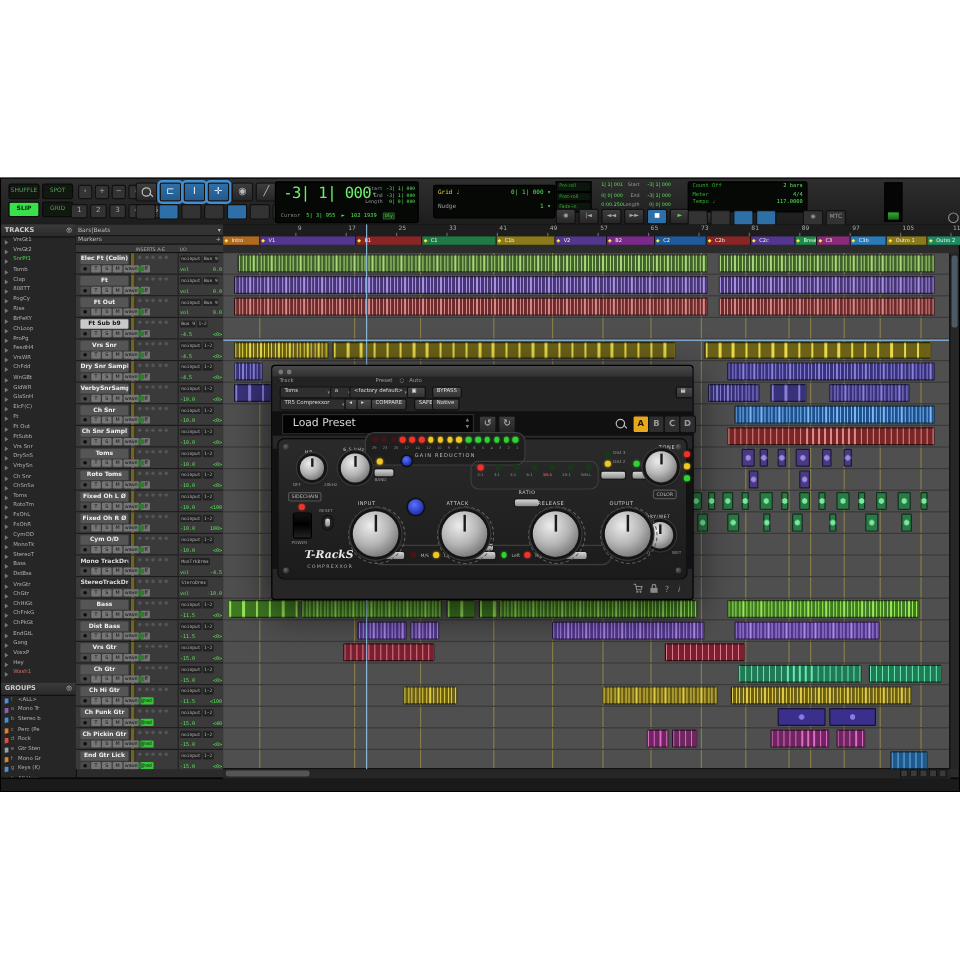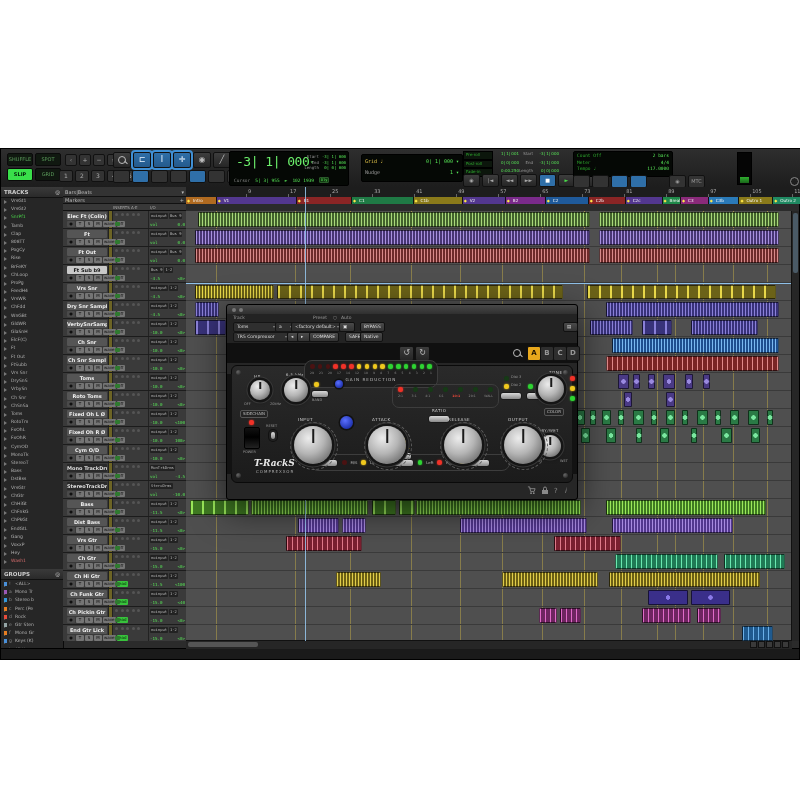--- a/index.html
+++ b/index.html
@@ -1723,20 +1723,24 @@
       <div class="pbtn" style="left:133px;top:8px">BYPASS</div>
       <div class="psel" style="left:6px;top:18px;width:44px"><span>TR5 Comprexxor</span></div>
       <div class="pbtn" style="left:60px;top:18px;width:6px">◂</div>
       <div class="pbtn" style="left:70px;top:18px;width:6px">▸</div>
       <div class="pbtn" style="left:82px;top:18px">COMPARE</div>
       <div class="pbtn" style="left:118px;top:18px">SAFE</div>
       <div class="pbtn" style="left:133px;top:18px">Native</div>
       <div class="pbtn" style="left:336px;top:8px;width:7px">▤</div>
     </div>
     <div class="pbar">
+      <div class="plcd">
+        <span>Load Preset</span>
+        <span class="stp">▲<br>▼</span>
+      </div>
       <div class="pur" style="left:172px">↺</div>
       <div class="pur" style="left:188px">↻</div>
       <span class="mag" style="left:286px"></span>
       <span id="abcd"><span class="abcd on" style="left: 300px;">A</span><span class="abcd" style="left: 313px;">B</span><span class="abcd" style="left: 326px;">C</span><span class="abcd" style="left: 339px;">D</span></span>
     </div>
     <div class="face">
       <div class="ear" style="left:-5px"></div>
       <div class="ear" style="right:-5px"></div>
       <span class="screw" style="left:4px;top:4px"></span>
           <span class="screw" style="right:4px;top:4px"></span>

